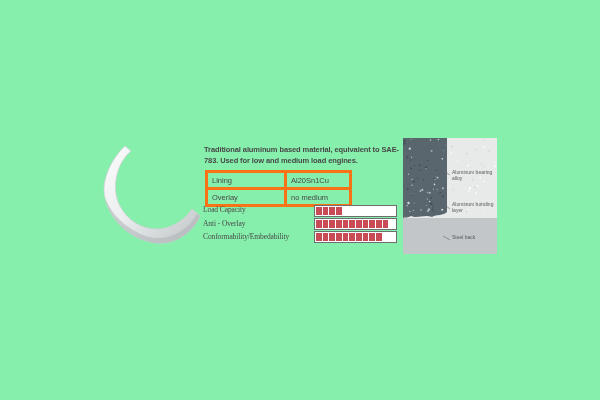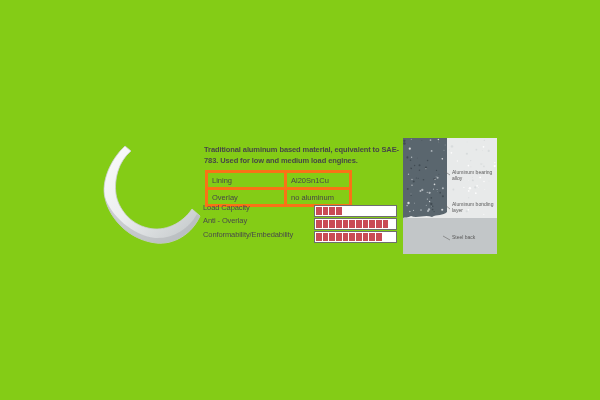--- a/index.html
+++ b/index.html
@@ -1,38 +1,38 @@
 <!DOCTYPE html>
 <html style="--rating-fill: #c94b55; --rating-border: #6e6e6e;"><head>
 <meta charset="utf-8">
 <style>
   html,body{margin:0;padding:0;background:#ffffff;}
   .canvas{
-    position:relative;width:600px;height:400px;background:#84cc16;overflow:hidden;
+    position:relative;width:600px;height:400px;background:#86efac;overflow:hidden;
     font-family:"Liberation Sans", sans-serif;color:#4a4a4a;
   }
   
   .bearing{position:absolute;left:98px;top:138px;width:108px;height:128px;}
   
   .intro{
     position:absolute;left:204px;top:144px;width:196px;
     font-size:7.5px;line-height:1.5;font-weight:bold;color:#474747;letter-spacing:-0.1px;
   }
   
   .spec-table{
     position:absolute;left:205px;top:170px;width:147px;
     border-collapse:collapse;font-size:7.5px;color:#474747;
   }
   .spec-table td{
     border:3px solid #f97316;height:12px;padding:1px 4px;vertical-align:middle;
   }
   .spec-table td.c1{width:68px;}
   
   .ratings{position:absolute;left:203px;top:203px;width:194px;}
-  .rating-row{position:relative;height:13.4px;display:flex;align-items:flex-start;}
+  .rating-row{position:relative;height:13.4px;display:flex;align-items:center;font-family:Liberation Serif, serif;}
   .rating-label{font-size:7.5px;color:#4a4a4a;letter-spacing:-0.1px;}
   .bar{
     position:absolute;right:0;top:1.5px;width:79px;height:8px;
     border:1px solid var(--rating-border,#6e6e6e);background:#ffffff;
     display:flex;gap:1px;padding:1px;
   }
   .seg{flex:1;background:#ffffff;}
   .seg.filled{background:var(--rating-fill,#c94b55);}
   
   .cross-section{position:absolute;left:403px;top:138px;width:94px;height:116px;}
@@ -67,21 +67,21 @@
   <div class="intro">Traditional aluminum based material, equivalent to SAE-783. Used for low and medium load engines.</div>
 
   <table class="spec-table">
     <tbody>
       <tr>
         <td class="c1">Lining</td>
         <td>Al20Sn1Cu</td>
       </tr>
       <tr>
         <td class="c1">Overlay</td>
-        <td>no aluminum</td>
+        <td>no medium</td>
       </tr>
     </tbody>
   </table>
 
   <div class="ratings">
     <div class="rating-row">
       <span class="rating-label">Load Capacity</span>
       <div class="bar">
           <span class="seg filled"></span>
           <span class="seg filled"></span>

